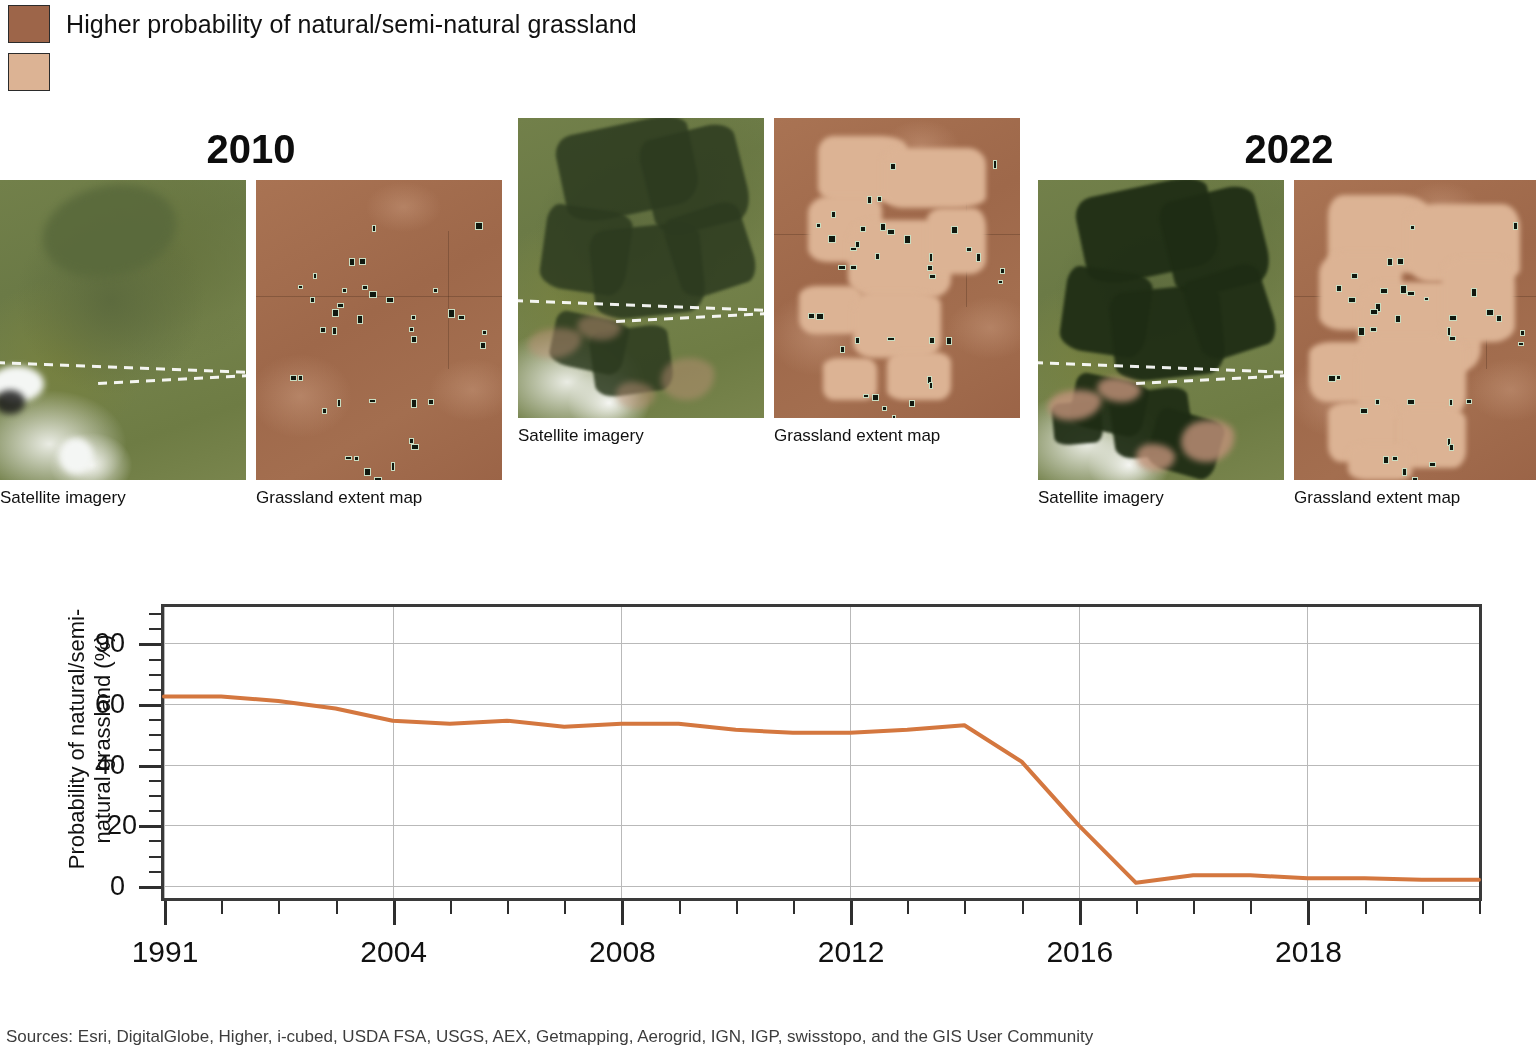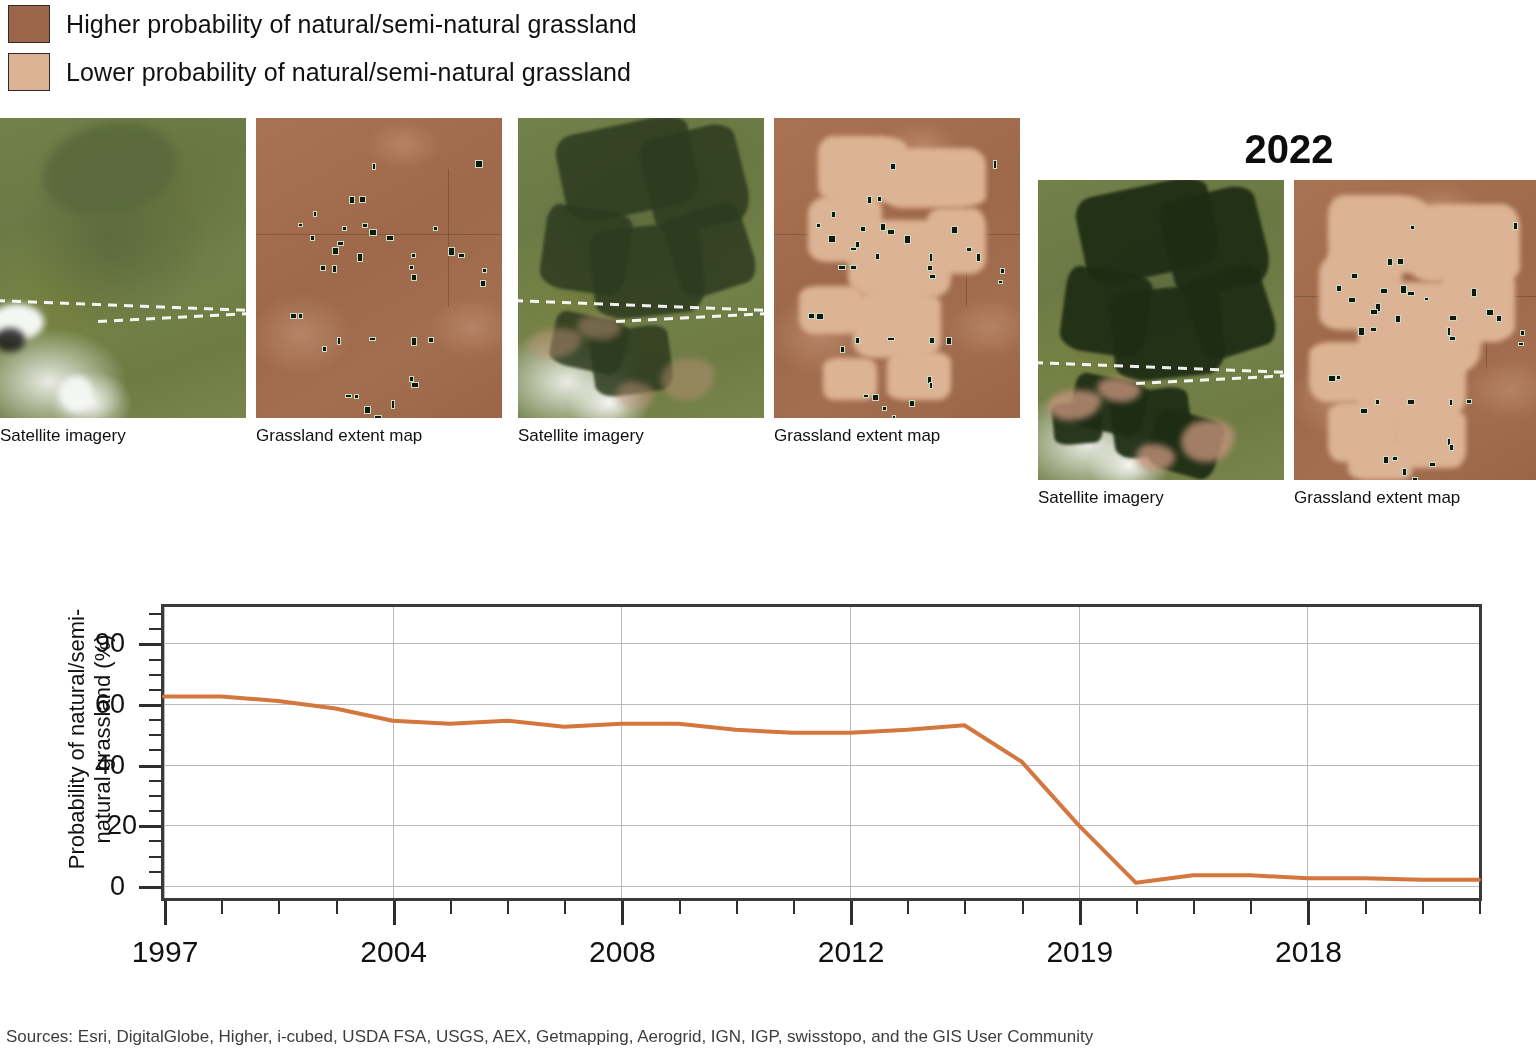--- a/index.html
+++ b/index.html
@@ -113,26 +113,26 @@
 </head>
 <body>
 
 <div id="legend">
   <div class="legend-row">
     <div class="legend-swatch" style="background:#9d6549"></div>
     <div class="legend-label">Higher probability of natural/semi-natural grassland</div>
   </div>
   <div class="legend-row">
     <div class="legend-swatch" style="background:#dcb394"></div>
-    <div class="legend-label">Lower probability of natural/semi-natural grassland</div>
   </div>
 </div>
 
 <div id="panels">
     <div class="group" style="left: 0px; width: 502px;">
+      <div class="group-title">2010</div>
       <div class="group-images">
         <div class="panel">
           <div class="thumb">
             <div class="sat">
               <div class="sat-blob" style="left: 17%; top: 2%; width: 55%; height: 30%; transform: rotate(-12deg); background: rgb(90, 106, 60); opacity: 0.93; filter: blur(4px); border-radius: 50%;"></div>
               <div class="river r1"></div>
               <div class="river r2"></div>
               <div style="position: absolute; left: -4%; top: 62%; width: 22%; height: 12%; background: rgb(244, 246, 244); filter: blur(3px); border-radius: 50%;"></div>
               <div style="position: absolute; left: 24%; top: 86%; width: 14%; height: 12%; background: rgb(244, 246, 244); filter: blur(3px); border-radius: 50%;"></div>
               <div style="position: absolute; left: -2%; top: 70%; width: 12%; height: 8%; background: rgb(29, 29, 29); filter: blur(3px); border-radius: 50%; opacity: 0.85;"></div>
@@ -422,25 +422,25 @@
     <div class="tick" style="left: 964.435px; top: 341px; width: 2px; height: 13px;"></div>
     <div class="tick" style="left: 1021.61px; top: 341px; width: 2px; height: 13px;"></div>
     <div class="tick" style="left: 1078.78px; top: 341px; width: 3px; height: 24px;"></div>
     <div class="tick" style="left: 1135.96px; top: 341px; width: 2px; height: 13px;"></div>
     <div class="tick" style="left: 1193.13px; top: 341px; width: 2px; height: 13px;"></div>
     <div class="tick" style="left: 1250.3px; top: 341px; width: 2px; height: 13px;"></div>
     <div class="tick" style="left: 1307.48px; top: 341px; width: 3px; height: 24px;"></div>
     <div class="tick" style="left: 1364.65px; top: 341px; width: 2px; height: 13px;"></div>
     <div class="tick" style="left: 1421.83px; top: 341px; width: 2px; height: 13px;"></div>
     <div class="tick" style="left: 1479px; top: 341px; width: 2px; height: 13px;"></div>
-    <div class="xtick-label" style="left: 165px; top: 375px;">1997</div>
+    <div class="xtick-label" style="left: 165px; top: 375px;">1991</div>
     <div class="xtick-label" style="left: 393.696px; top: 375px;">2004</div>
     <div class="xtick-label" style="left: 622.391px; top: 375px;">2008</div>
     <div class="xtick-label" style="left: 851.087px; top: 375px;">2012</div>
-    <div class="xtick-label" style="left: 1079.78px; top: 375px;">2019</div>
+    <div class="xtick-label" style="left: 1079.78px; top: 375px;">2016</div>
     <div class="xtick-label" style="left: 1308.48px; top: 375px;">2018</div>
   </div>
 <div id="ylabel">
     <span id="ylabel-text">
       <div>Probability of natural/semi-</div>
       <div>natural grassland (%)</div>
     </span>
   </div>
 
 <div id="sources">Sources: Esri, DigitalGlobe, Higher, i-cubed, USDA FSA, USGS, AEX, Getmapping, Aerogrid, IGN, IGP, swisstopo, and the GIS User Community</div>

